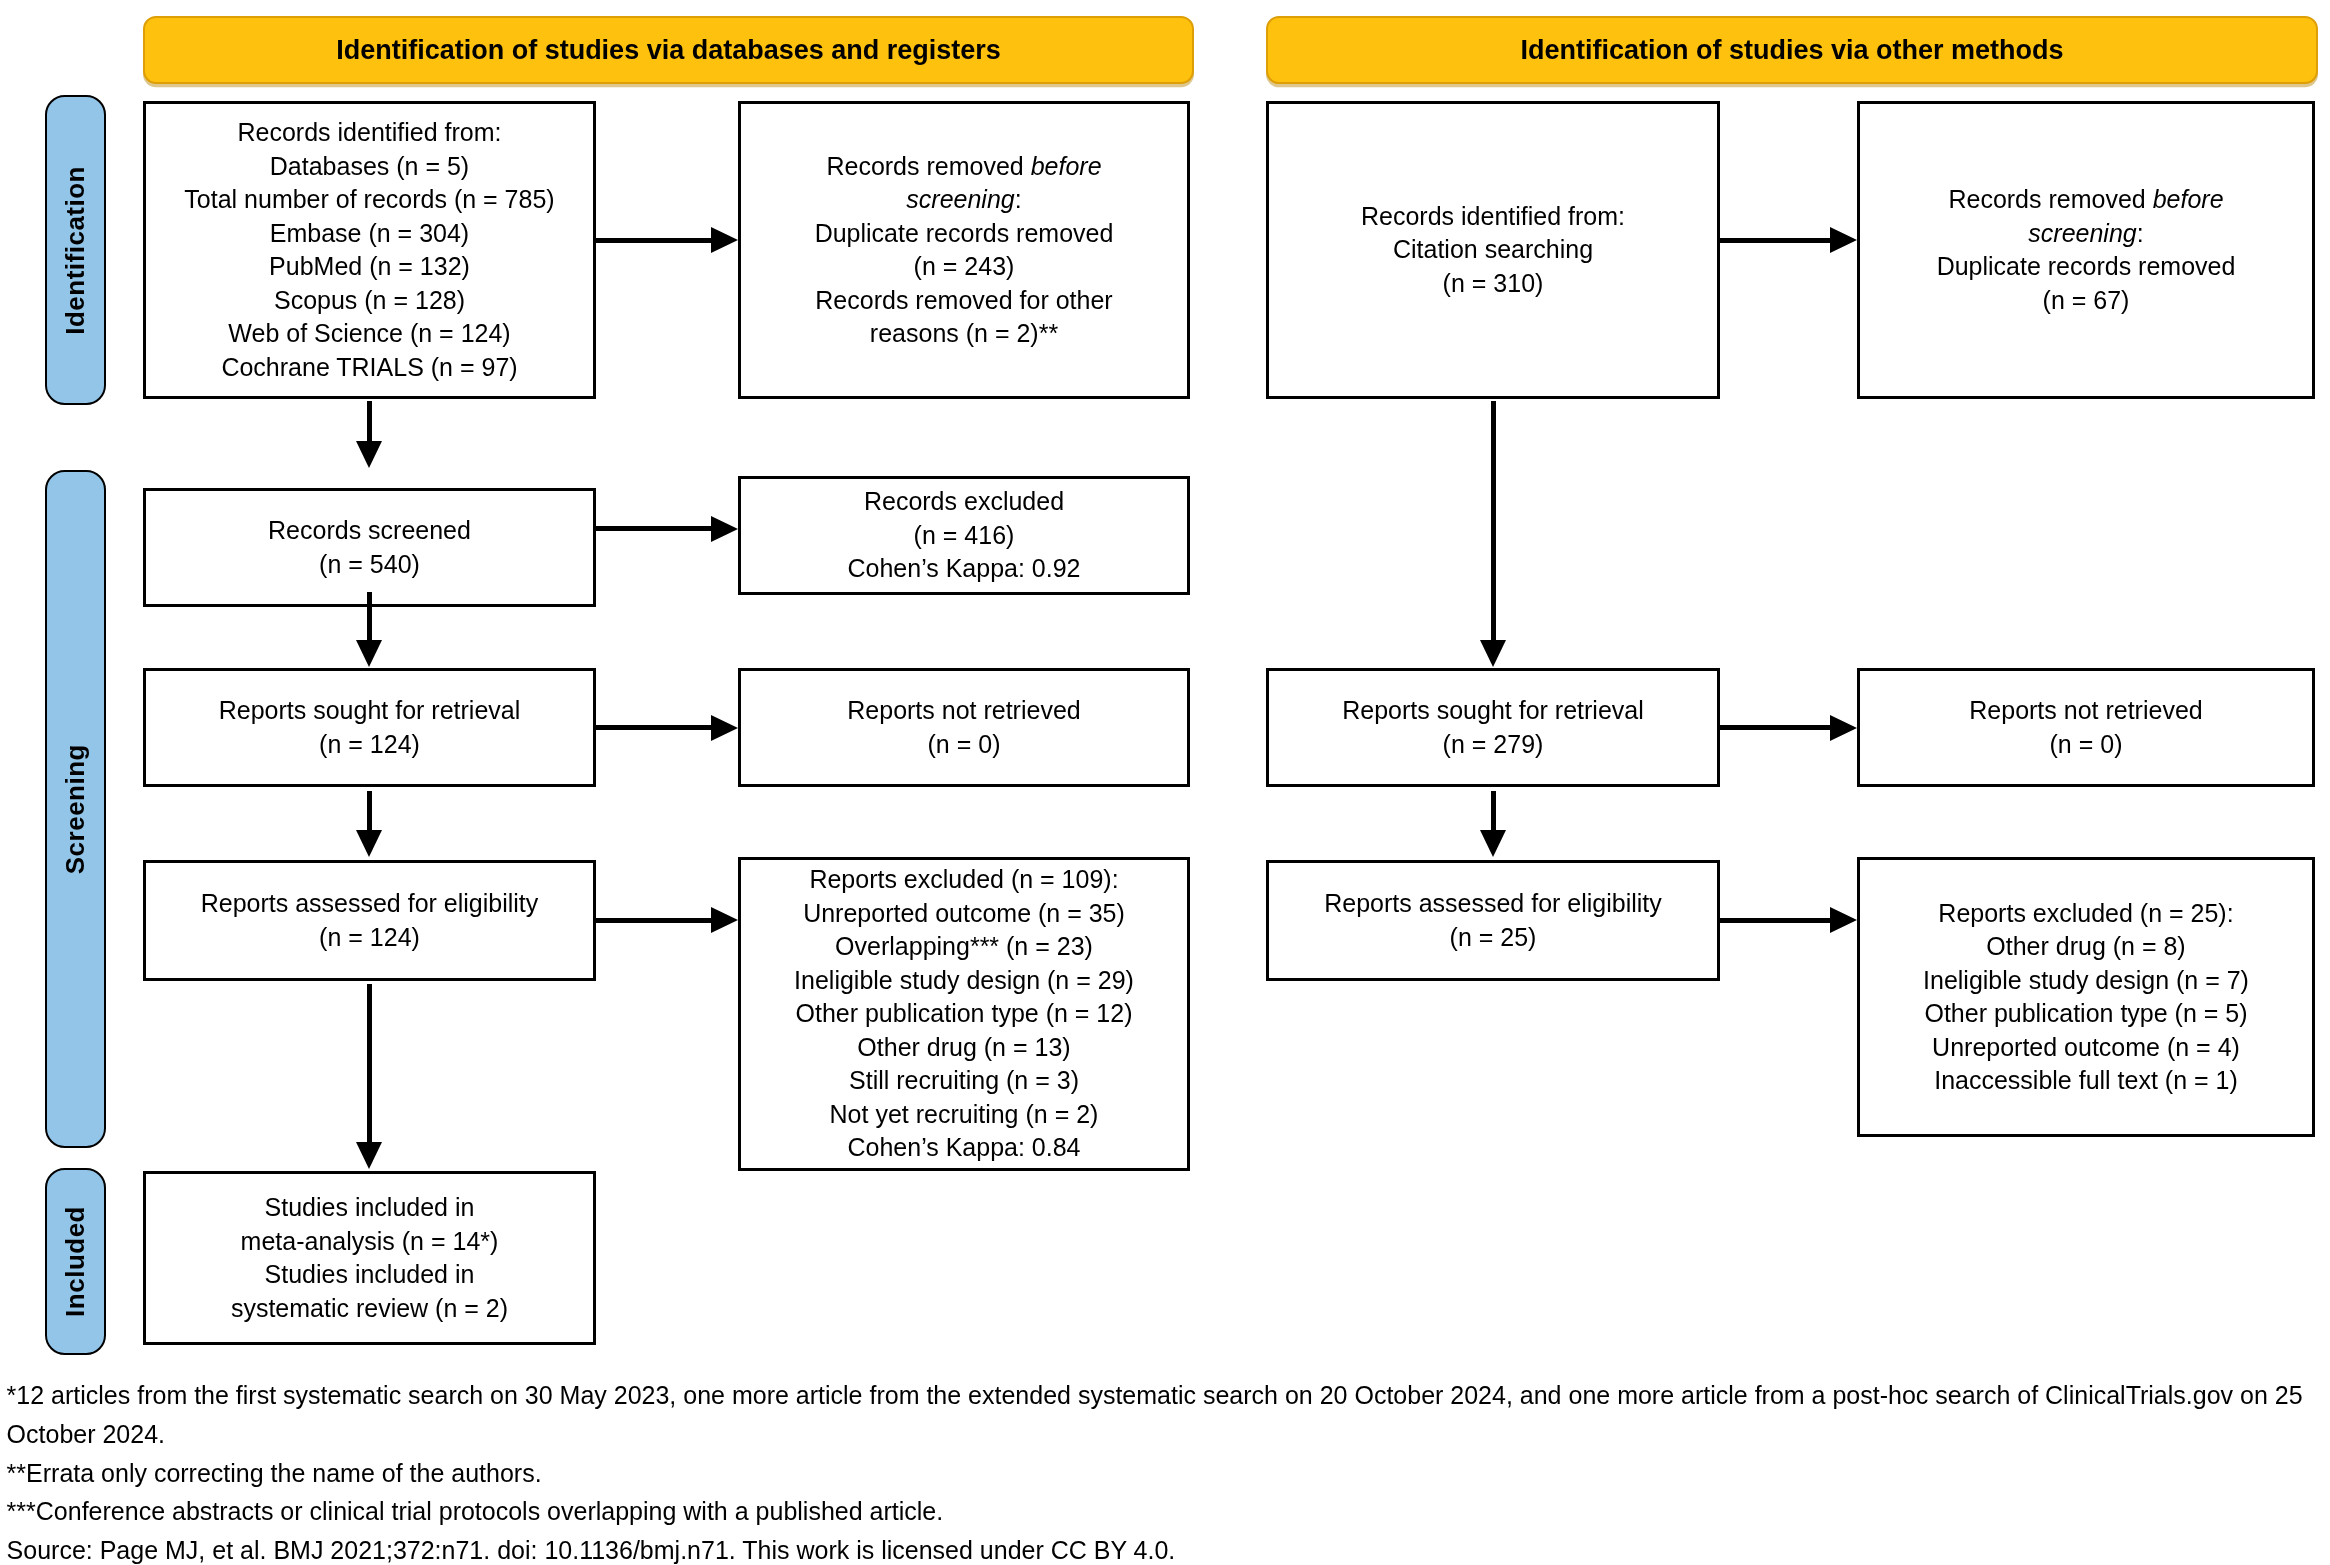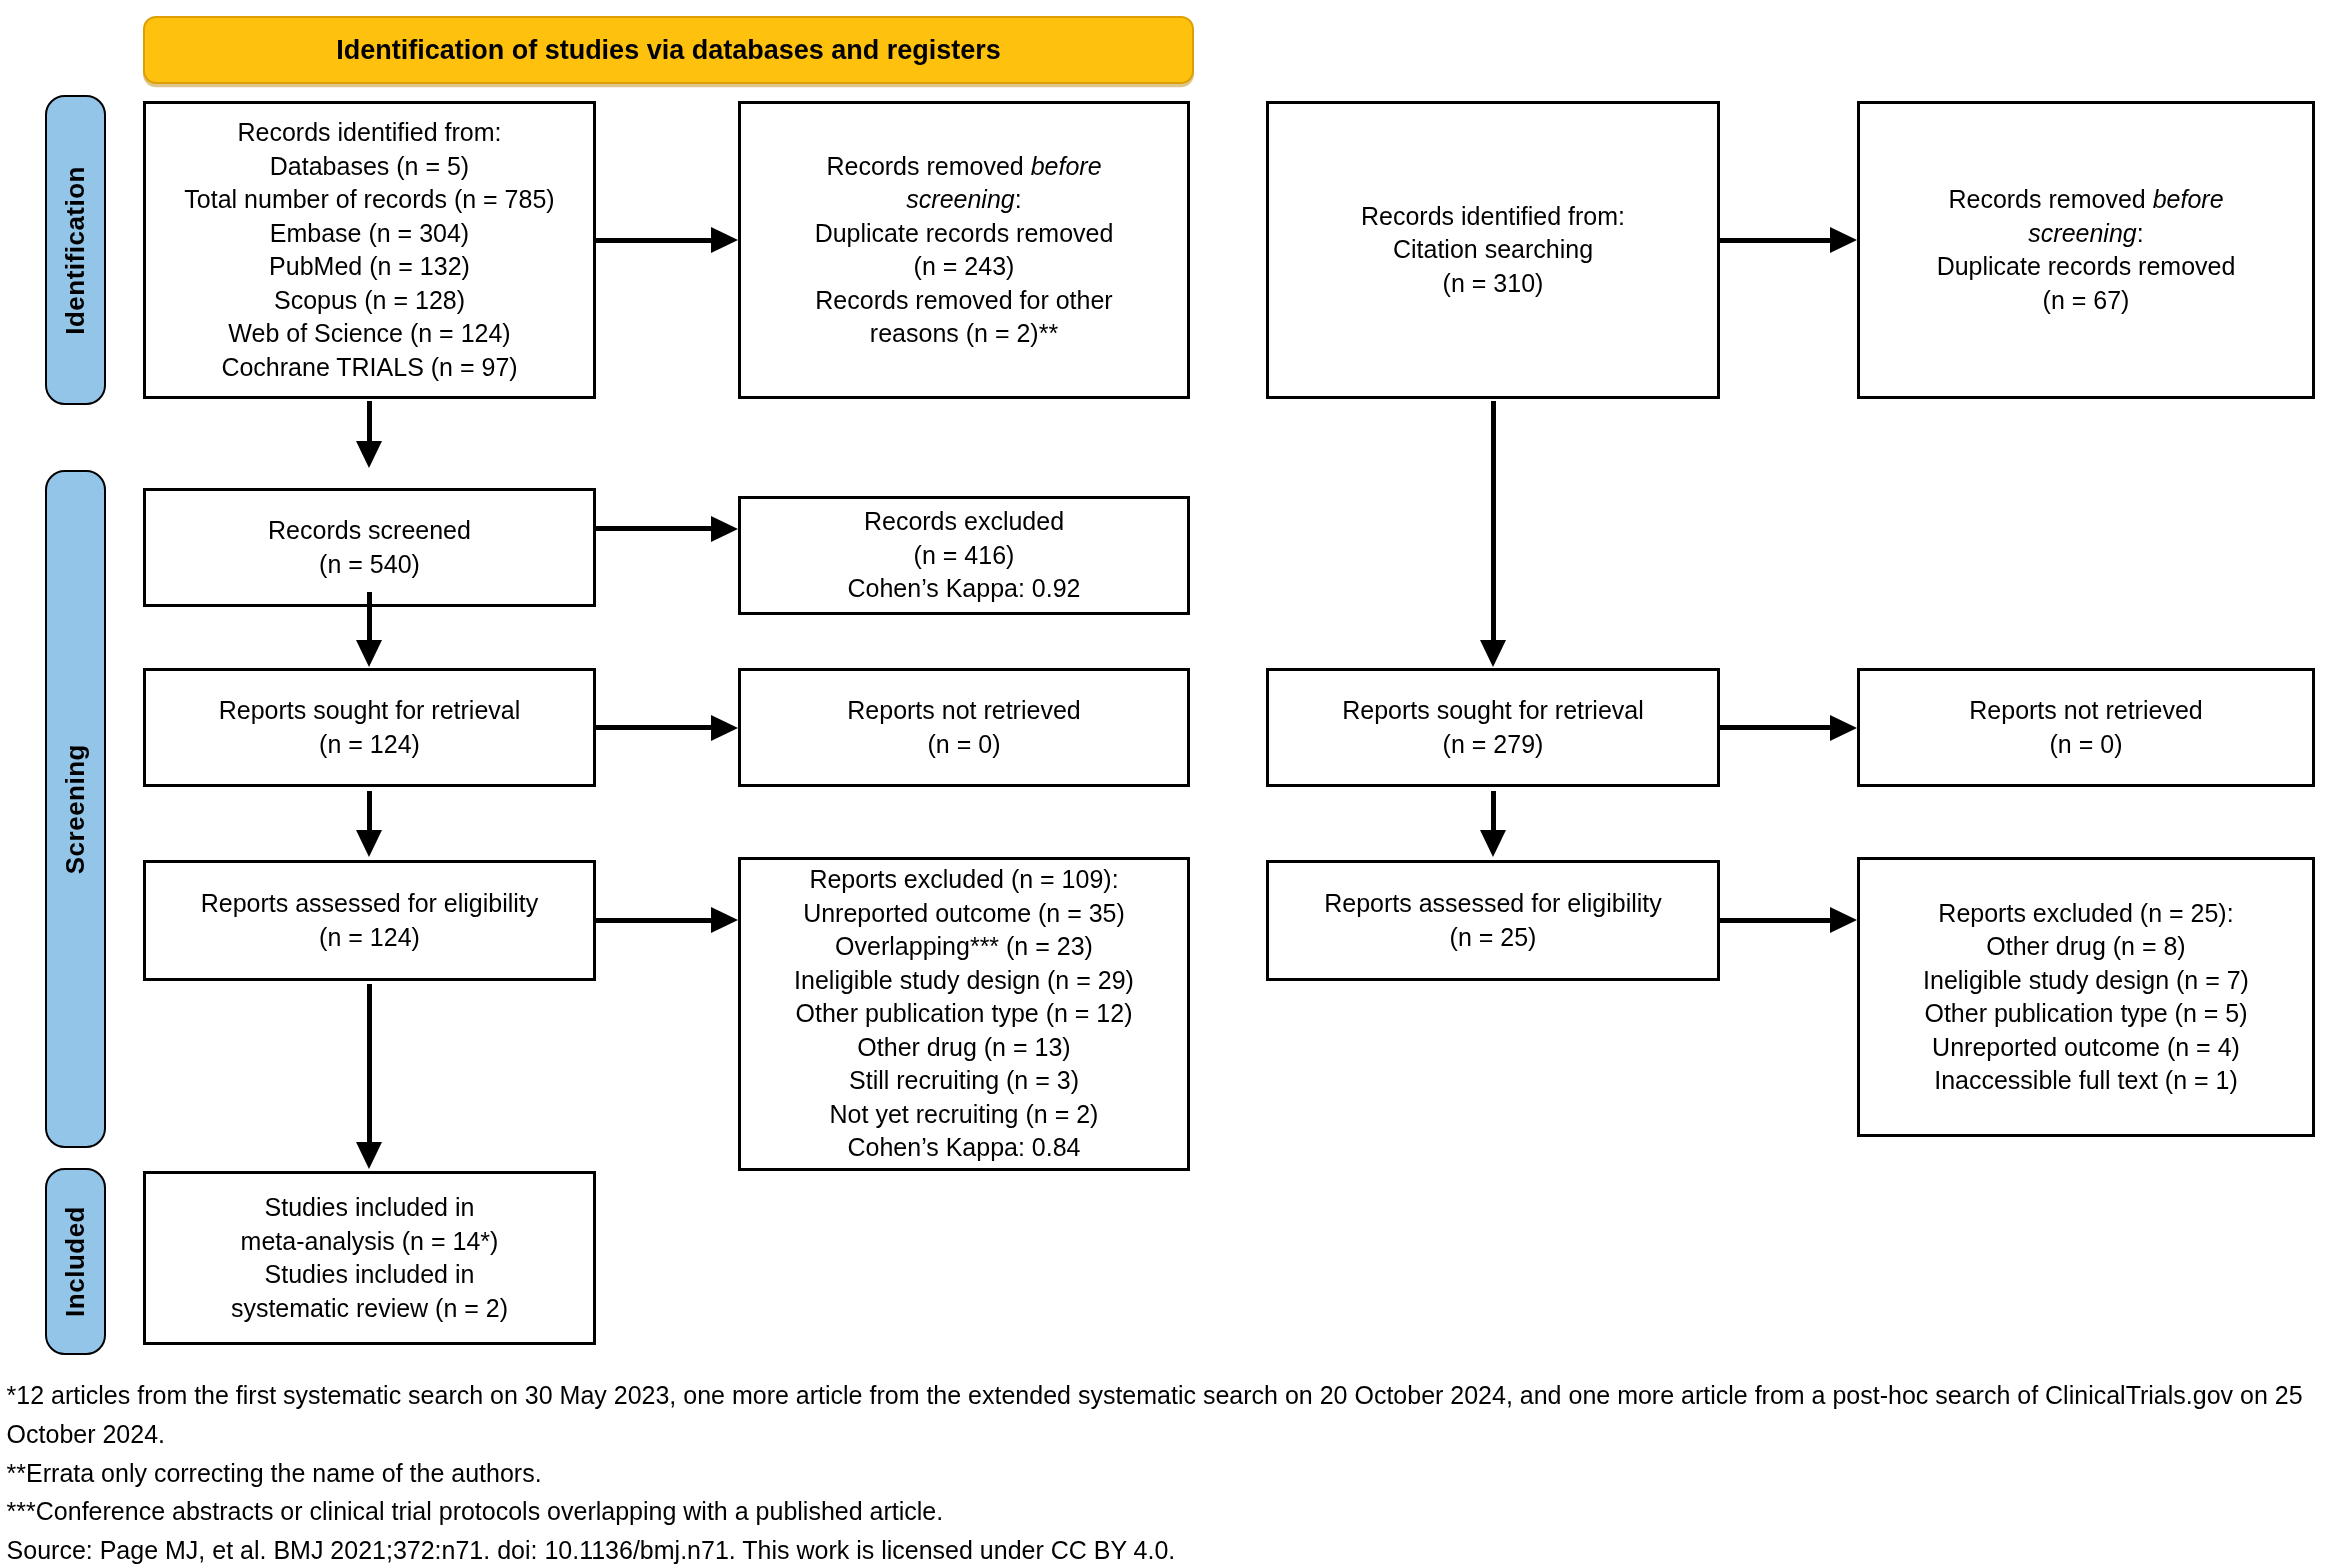--- a/index.html
+++ b/index.html
@@ -32,21 +32,21 @@
     position:absolute; background:#fff; border:3.3px solid #000;
     display:flex; flex-direction:column; justify-content:center;
     text-align:center; font-size:25px; line-height:1.34; padding:2.2px 3.3px;
     box-sizing:border-box;
   }
   .b-db-identified{left:143px; top:101px; width:453px; height:298px;}
   .b-db-removed{left:738px; top:101px; width:452px; height:298px;}
   .b-other-identified{left:1266px; top:101px; width:454px; height:298px;}
   .b-other-removed{left:1857px; top:101px; width:458px; height:298px;}
   .b-screened{left:143px; top:488px; width:453px; height:119px;}
-  .b-rec-excluded{left:738px; top:496px; width:452px; height:119px;}
+  .b-rec-excluded{left:738px; top:476px; width:452px; height:119px;}
   .b-sought{left:143px; top:668px; width:453px; height:119px;}
   .b-not-retrieved{left:738px; top:668px; width:452px; height:119px;}
   .b-other-sought{left:1266px; top:668px; width:454px; height:119px;}
   .b-other-not-retrieved{left:1857px; top:668px; width:458px; height:119px;}
   .b-assessed{left:143px; top:860px; width:453px; height:121px;}
   .b-rep-excluded{left:738px; top:857px; width:452px; height:314px;}
   .b-other-assessed{left:1266px; top:860px; width:454px; height:121px;}
   .b-other-excluded{left:1857px; top:857px; width:458px; height:280px;text-align:center;}
   .b-included{left:143px; top:1171px; width:453px; height:174px;}
   .shaft-h{position:absolute; height:4.9px; background:#000;}
@@ -61,20 +61,21 @@
     position:absolute; left:6.6px; top:1376px; width:2319px;
     font-size:25px; line-height:1.55; text-align:left;
   }
 </style>
 </head>
 <body>
 
 <div class="canvas">
 
   <div class="banner banner-left">Identification of studies via databases and registers</div>
+  <div class="banner banner-right">Identification of studies via other methods</div>
 
   <div class="side side-identification">
     <span>Identification</span>
   </div>
   <div class="side side-screening">
     <span>Screening</span>
   </div>
   <div class="side side-included">
     <span>Included</span>
   </div>

